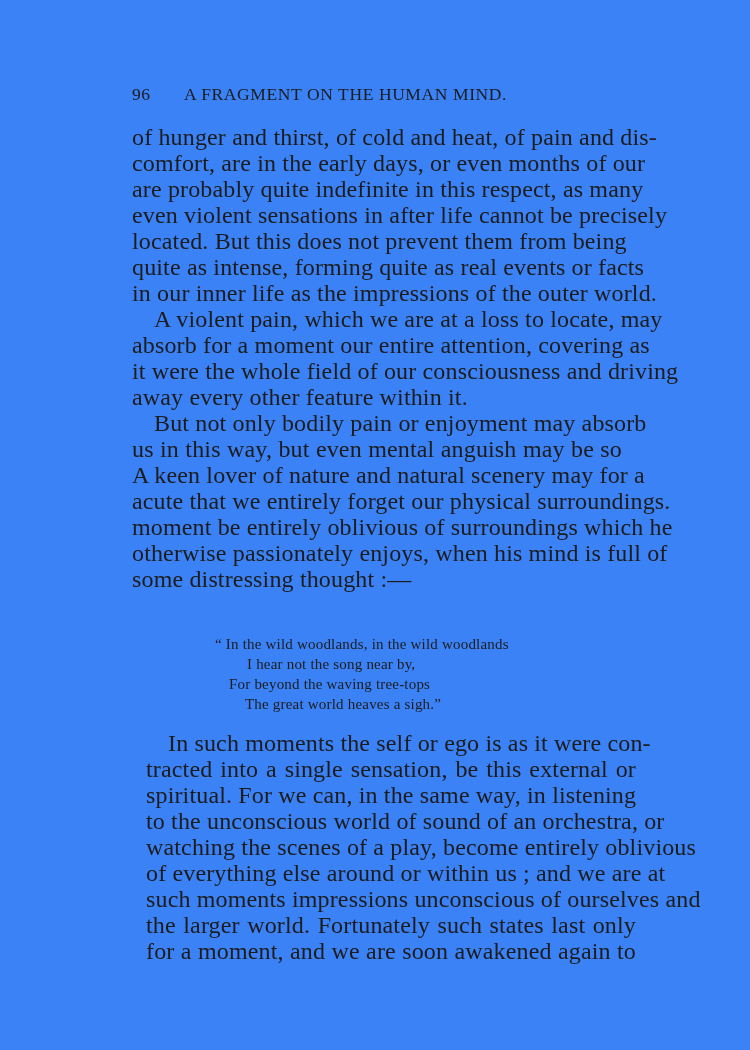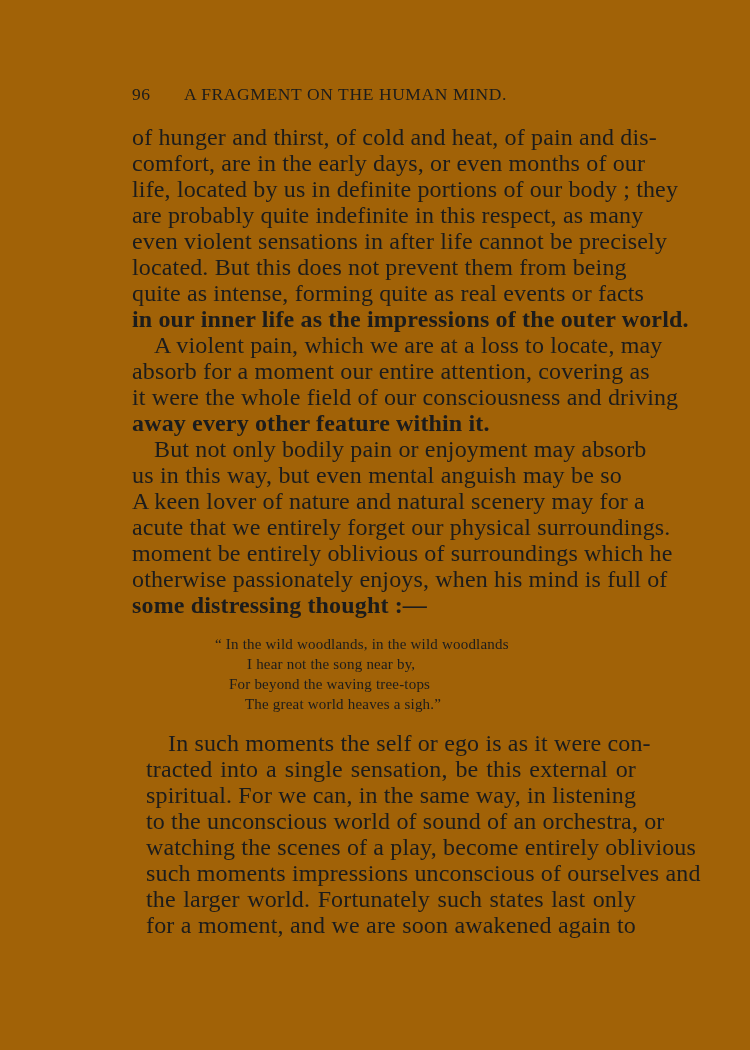--- a/index.html
+++ b/index.html
@@ -12,21 +12,21 @@
       background: #fdfdfb;
       position: relative;
       overflow: hidden;
       font-family: "Liberation Serif", "DejaVu Serif", serif;
       color: #1c1c1c;
     }
     .page {
       position: absolute;
       left: 0; top: 0;
       width: 750px; height: 1050px;
-      background: #a16207;
+      background: #3b82f6;
     }
     .running-head {
       position: absolute;
       left: 132px;
       top: 84px;
       width: 500px;
       font-size: 17.5px;
       letter-spacing: 0.6px;
       white-space: nowrap;
     }
@@ -45,21 +45,20 @@
       height: 26px;
       line-height: 26px;
       font-size: 24px;
       white-space: nowrap;
       text-align: justify;
       text-align-last: justify;
       letter-spacing: 0.15px;
     }
     .line.last {
       text-align-last: left;
-      font-weight: bold;
     }
     .line.indent {
       padding-left: 22px;
     }
     .verse {
       position: absolute;
       left: 215px;
       top: 634px;
       font-size: 15px;
       letter-spacing: 0.2px;
@@ -89,21 +88,20 @@
 
   <div class="running-head">
     <span class="page-number">96</span><span>A FRAGMENT ON THE HUMAN MIND.</span>
   </div>
 
   <div class="body-text">
 
     <div>
       <span class="line">of hunger and thirst, of cold and heat, of pain and dis-</span>
       <span class="line">comfort, are in the early days, or even months of our</span>
-      <span class="line">life, located by us in definite portions of our body ; they</span>
       <span class="line">are probably quite indefinite in this respect, as many</span>
       <span class="line">even violent sensations in after life cannot be precisely</span>
       <span class="line">located.  But this does not prevent them from being</span>
       <span class="line">quite as intense, forming quite as real events or facts</span>
       <span class="line last">in our inner life as the impressions of the outer world.</span>
     </div>
 
     <div>
       <span class="line indent">A violent pain, which we are at a loss to locate, may</span>
       <span class="line">absorb for a moment our entire attention, covering as</span>
@@ -129,19 +127,20 @@
     <span class="vline v4">The great world heaves a sigh.”</span>
   </div>
 
   <div class="body-text-2">
     <div>
       <span class="line indent">In such moments the self or ego is as it were con-</span>
       <span class="line">tracted into a single sensation, be this external or</span>
       <span class="line">spiritual.  For we can, in the same way, in listening</span>
       <span class="line">to the unconscious world of sound of an orchestra, or</span>
       <span class="line">watching the scenes of a play, become entirely oblivious</span>
+      <span class="line">of everything else around or within us ; and we are at</span>
       <span class="line">such moments impressions unconscious of ourselves and</span>
       <span class="line">the larger world.  Fortunately such states last only</span>
       <span class="line">for a moment, and we are soon awakened again to</span>
     </div>
   </div>
 
 </div>
 
 </body></html>

